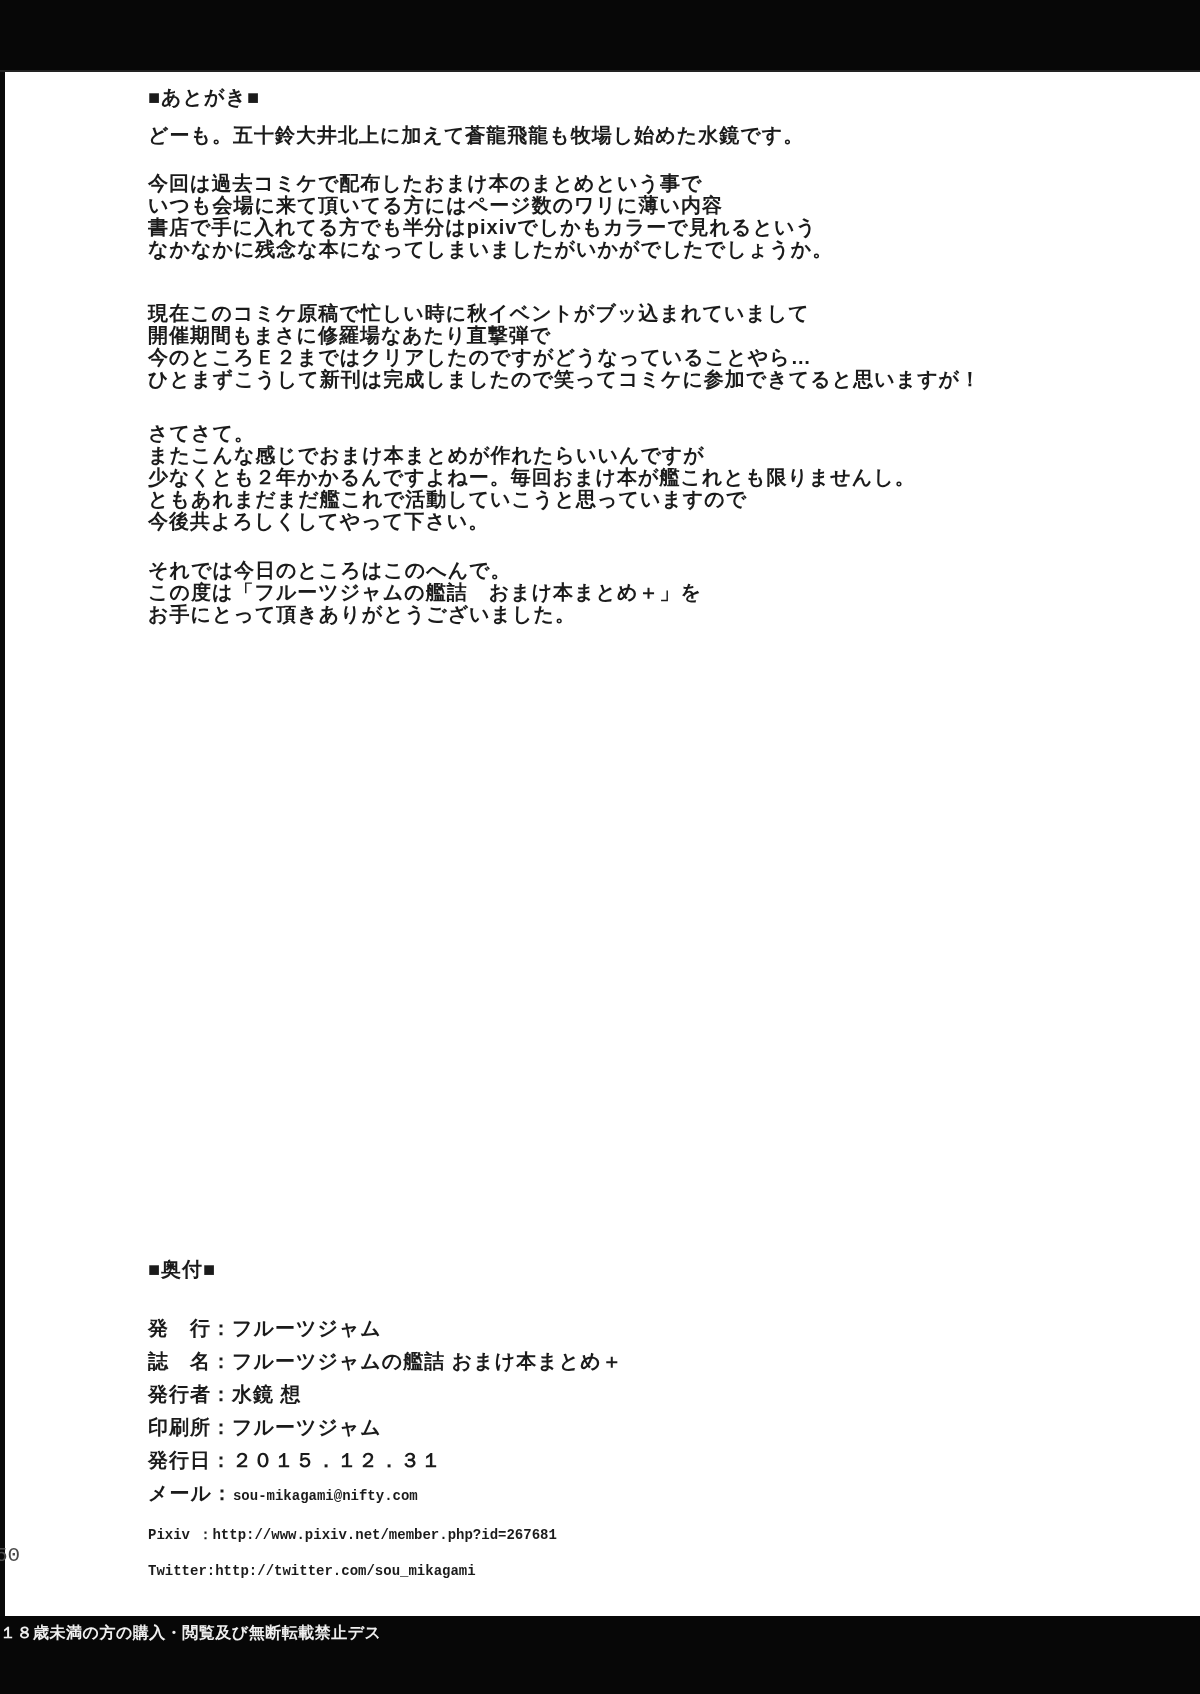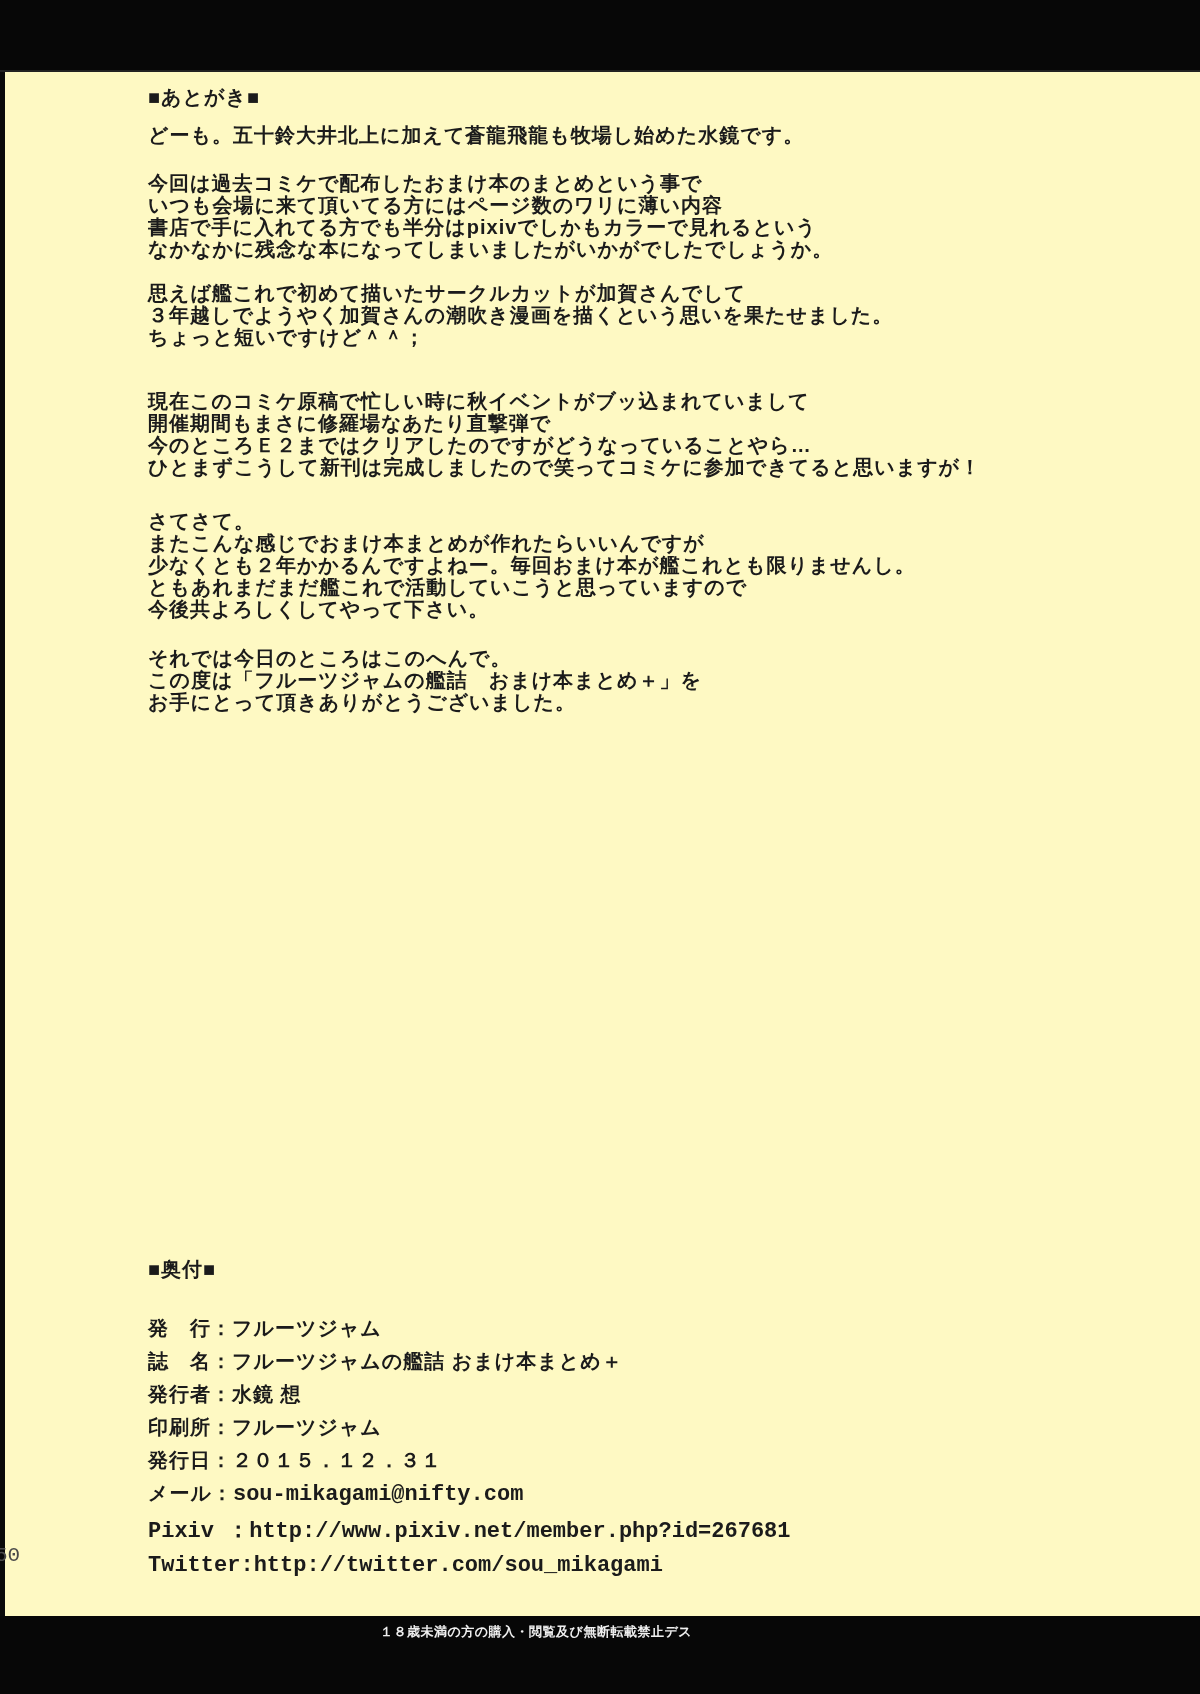--- a/index.html
+++ b/index.html
@@ -6,36 +6,36 @@
   html, body { background: #000; }
   body {
     width: 1200px; height: 1694px;
     position: relative;
     font-family: "Liberation Sans", sans-serif;
     overflow: hidden;
   }
   .paper {
     position: absolute; left: 0; top: 0;
     width: 1200px; height: 1694px;
-    background: #fef9c3;
+    background: #ffffff;
   }
   .bar-top {
     position: absolute; left: 0; top: 0;
     width: 1200px; height: 72px;
     background: #070707;
     border-bottom: 2px solid #222;
   }
   .bar-bottom {
     position: absolute; left: 0; top: 1616px;
     width: 1200px; height: 78px;
     background: #070707;
     color: #efefef;
-    text-align: center;
+    text-align: left;
     padding: 7px 128px 0 0;
-    font-size: 13px;
+    font-size: 16px;
     font-weight: bold;
     letter-spacing: 0.5px;
   }
   .left-strip {
     position: absolute; left: 0; top: 72px;
     width: 5px; height: 1544px;
     background: #0a0a0a;
   }
   .content {
     position: absolute; left: 148px; top: 72px;
@@ -64,21 +64,21 @@
   .c-rows { margin-top: 32px; }
   .c-row {
     line-height: 33px;
     white-space: pre;
     font-size: 20px;
   }
   .c-label { font-weight: bold; letter-spacing: 1px; }
   .jp-val  { font-weight: bold; letter-spacing: 1px; }
   .mono-val, .c-link-label {
     font-family: "Liberation Mono", monospace;
-    font-size: 22px;
+    font-size: 14px;
     font-weight: bold;
     letter-spacing: 0;
   }
   .c-links { margin-top: 3px; }
   .page-number {
     position: absolute; left: -5px; top: 1544px;
     color: #4a4a4a;
     font-size: 21px;
     font-family: "Liberation Mono", monospace;
   }
@@ -92,23 +92,20 @@
   <div class="left-strip"></div>
 
   <div class="content">
     <div class="jp heading">■あとがき■</div>
 
     <div class="jp p0">どーも。五十鈴大井北上に加えて蒼龍飛龍も牧場し始めた水鏡です。</div>
     <div class="jp p1">今回は過去コミケで配布したおまけ本のまとめという事で
 いつも会場に来て頂いてる方にはページ数のワリに薄い内容
 書店で手に入れてる方でも半分はpixivでしかもカラーで見れるという
 なかなかに残念な本になってしまいましたがいかがでしたでしょうか。</div>
-    <div class="jp p2">思えば艦これで初めて描いたサークルカットが加賀さんでして
-３年越しでようやく加賀さんの潮吹き漫画を描くという思いを果たせました。
-ちょっと短いですけど＾＾；</div>
     <div class="jp p3">現在このコミケ原稿で忙しい時に秋イベントがブッ込まれていまして
 開催期間もまさに修羅場なあたり直撃弾で
 今のところＥ２まではクリアしたのですがどうなっていることやら…
 ひとまずこうして新刊は完成しましたので笑ってコミケに参加できてると思いますが！</div>
     <div class="jp p4">さてさて。
 またこんな感じでおまけ本まとめが作れたらいいんですが
 少なくとも２年かかるんですよねー。毎回おまけ本が艦これとも限りませんし。
 ともあれまだまだ艦これで活動していこうと思っていますので
 今後共よろしくしてやって下さい。</div>
     <div class="jp p5">それでは今日のところはこのへんで。

